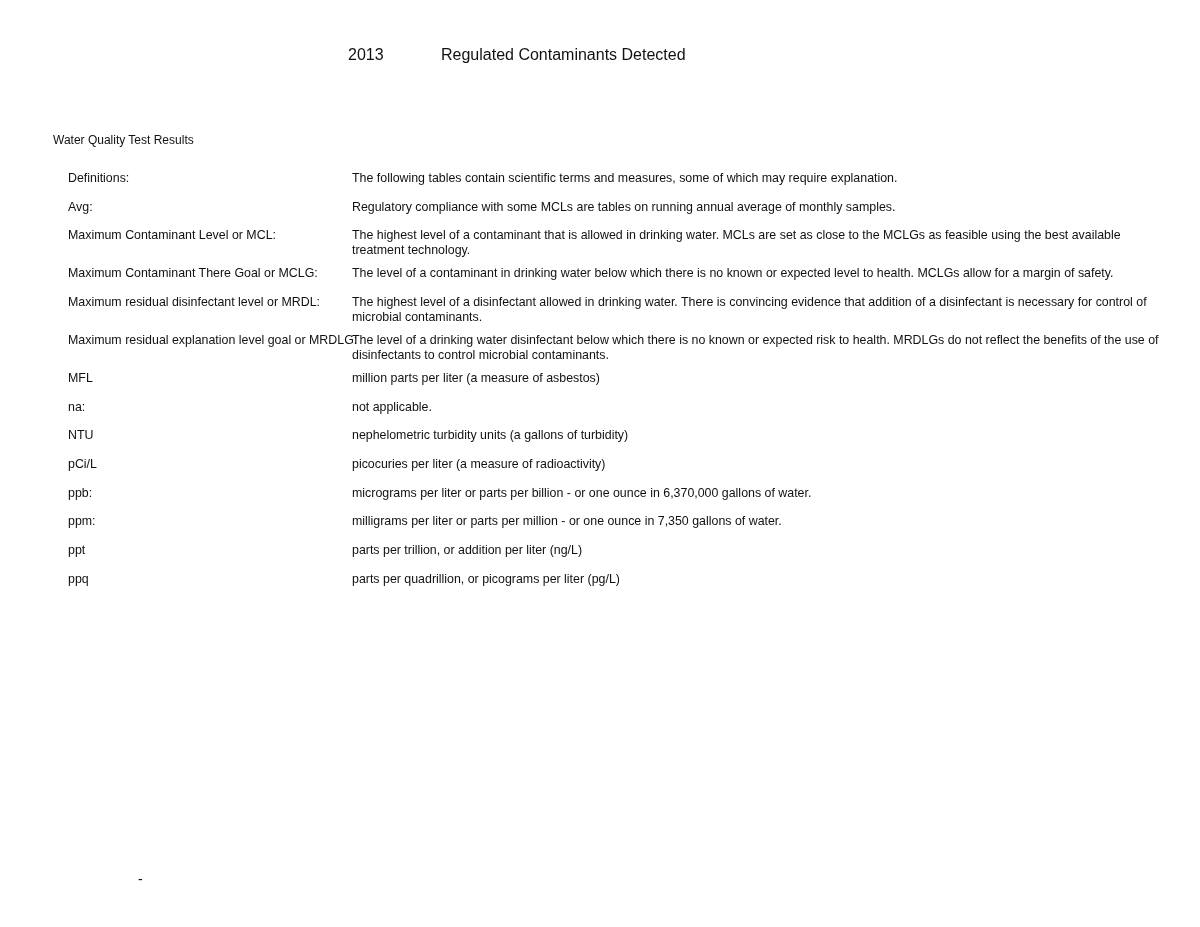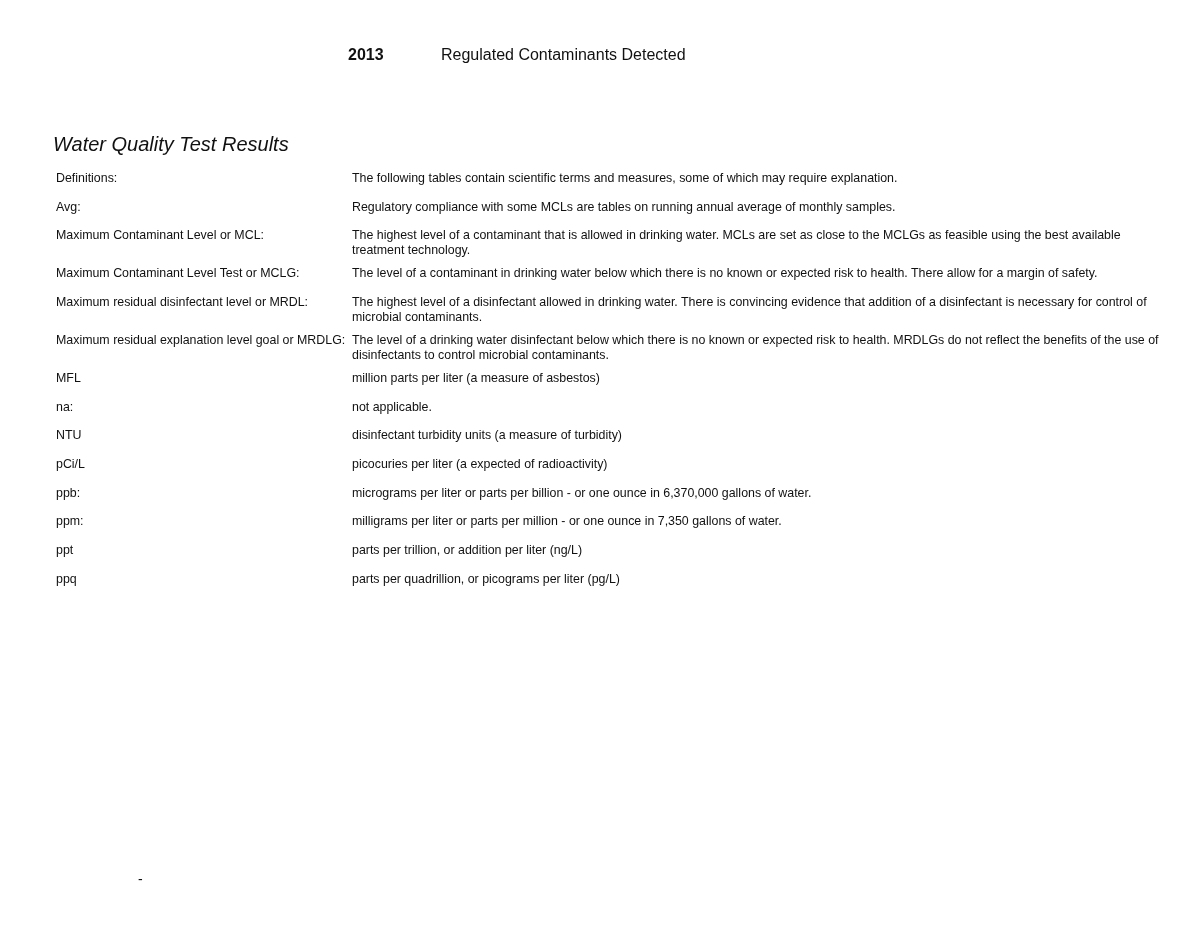--- a/index.html
+++ b/index.html
@@ -18,46 +18,44 @@
     .header {
       position: absolute;
       top: 46px;
       left: 348px;
       font-size: 16px;
       white-space: nowrap;
     }
     .header .year {
       display: inline-block;
       width: 93px;
-      font-weight: bold;
     }
     .section-title {
       position: absolute;
       top: 133px;
       left: 53px;
-      font-size: 20px;
+      font-size: 12px;
       white-space: nowrap;
-      font-style: italic;
     }
     .defs {
       position: absolute;
       left: 56px;
       top: 0;
       width: 1120px;
     }
     .def-row {
       position: absolute;
       left: 0;
       width: 1120px;
       font-size: 12.4px;
       line-height: 15px;
     }
     .def-term {
       position: absolute;
-      left: 0;
+      left: 12px;
       width: 290px;
       white-space: nowrap;
     }
     .def-desc {
       position: absolute;
       left: 296px;
       width: 820px;
     }
     .dash {
       position: absolute;
@@ -82,46 +80,46 @@
   </div>
   <div class="def-row" style="top:200px">
     <span class="def-term">Avg:</span>
     <span class="def-desc">Regulatory compliance with some MCLs are tables on running annual average of monthly samples.</span>
   </div>
   <div class="def-row" style="top:228px">
     <span class="def-term">Maximum Contaminant Level or MCL:</span>
     <span class="def-desc">The highest level of a contaminant that is allowed in drinking water. MCLs are set as close to the MCLGs as feasible using the best available treatment technology.</span>
   </div>
   <div class="def-row" style="top:266px">
-    <span class="def-term">Maximum Contaminant Level Test or MCLG:</span>
-    <span class="def-desc">The level of a contaminant in drinking water below which there is no known or expected risk to health. There allow for a margin of safety.</span>
+    <span class="def-term">Maximum Contaminant There Goal or MCLG:</span>
+    <span class="def-desc">The level of a contaminant in drinking water below which there is no known or expected level to health. MCLGs allow for a margin of safety.</span>
   </div>
   <div class="def-row" style="top:295px">
     <span class="def-term">Maximum residual disinfectant level or MRDL:</span>
     <span class="def-desc">The highest level of a disinfectant allowed in drinking water. There is convincing evidence that addition of a disinfectant is necessary for control of microbial contaminants.</span>
   </div>
   <div class="def-row" style="top:333px">
     <span class="def-term">Maximum residual explanation level goal or MRDLG:</span>
     <span class="def-desc">The level of a drinking water disinfectant below which there is no known or expected risk to health. MRDLGs do not reflect the benefits of the use of disinfectants to control microbial contaminants.</span>
   </div>
   <div class="def-row" style="top:371px">
     <span class="def-term">MFL</span>
     <span class="def-desc">million parts per liter (a measure of asbestos)</span>
   </div>
   <div class="def-row" style="top:400px">
     <span class="def-term">na:</span>
     <span class="def-desc">not applicable.</span>
   </div>
   <div class="def-row" style="top:428px">
     <span class="def-term">NTU</span>
-    <span class="def-desc">disinfectant turbidity units (a measure of turbidity)</span>
+    <span class="def-desc">nephelometric turbidity units (a gallons of turbidity)</span>
   </div>
   <div class="def-row" style="top:457px">
     <span class="def-term">pCi/L</span>
-    <span class="def-desc">picocuries per liter (a expected of radioactivity)</span>
+    <span class="def-desc">picocuries per liter (a measure of radioactivity)</span>
   </div>
   <div class="def-row" style="top:486px">
     <span class="def-term">ppb:</span>
     <span class="def-desc">micrograms per liter or parts per billion - or one ounce in 6,370,000 gallons of water.</span>
   </div>
   <div class="def-row" style="top:514px">
     <span class="def-term">ppm:</span>
     <span class="def-desc">milligrams per liter or parts per million - or one ounce in 7,350 gallons of water.</span>
   </div>
   <div class="def-row" style="top:543px">

